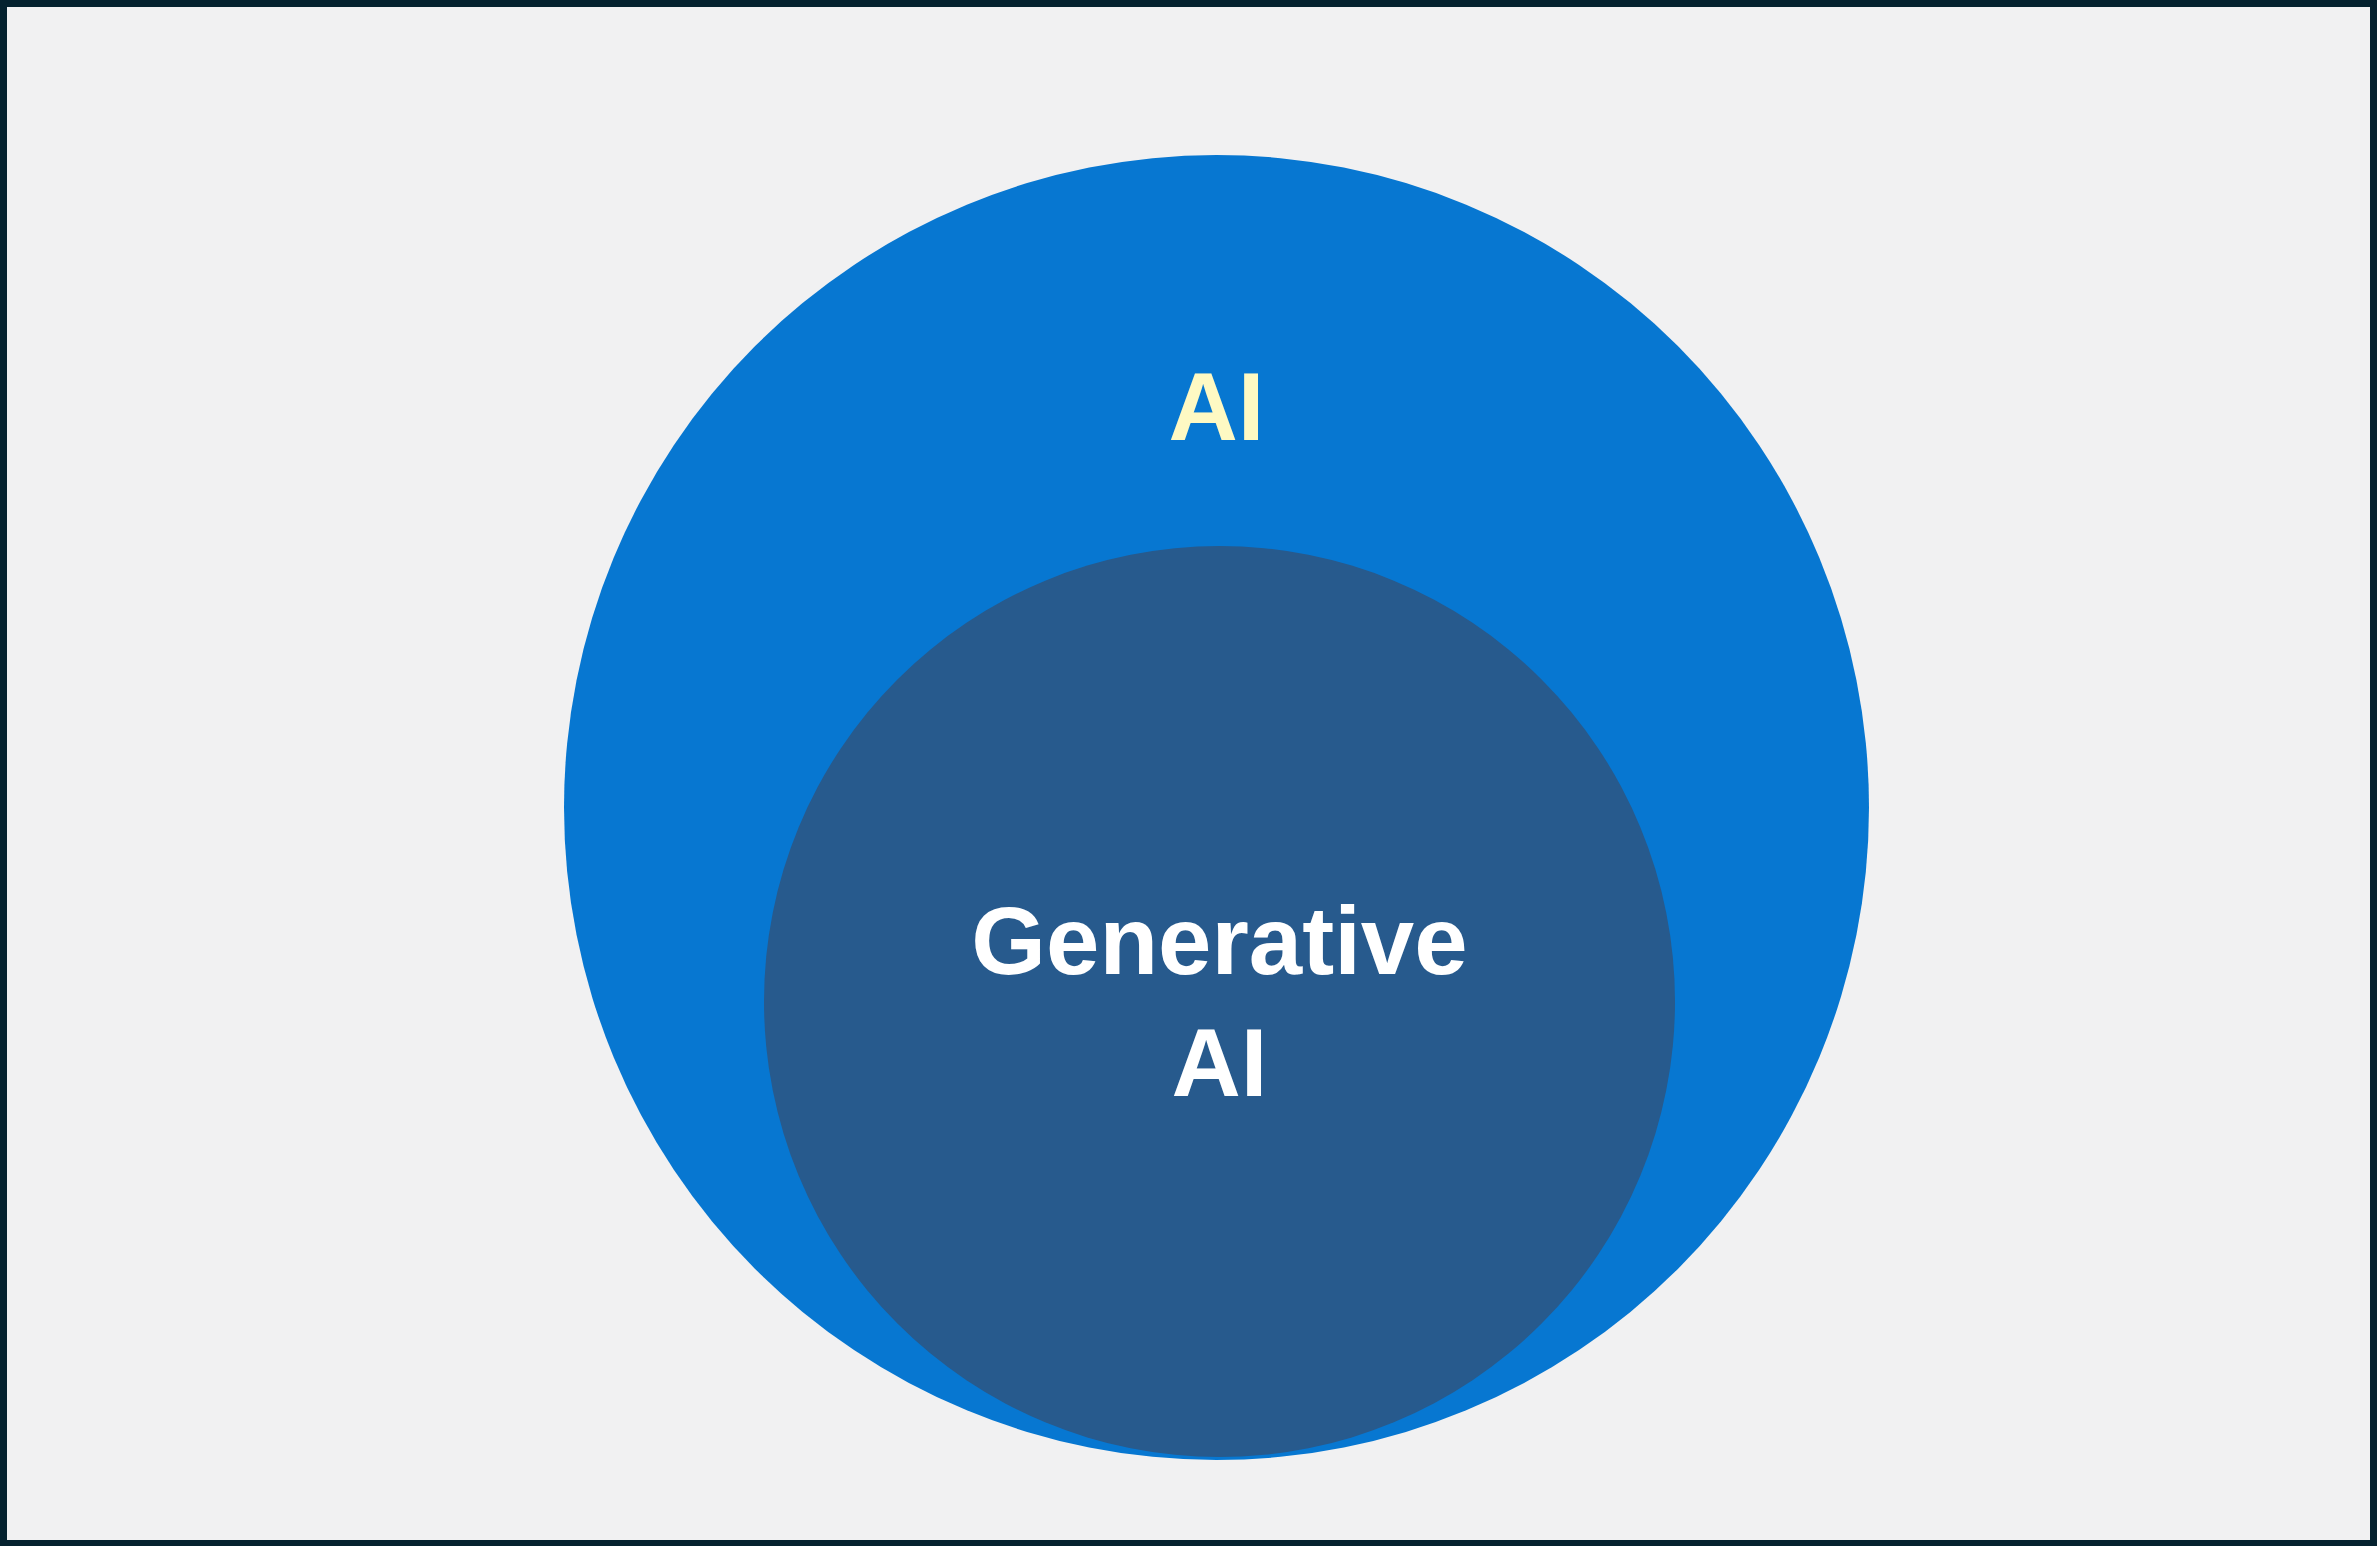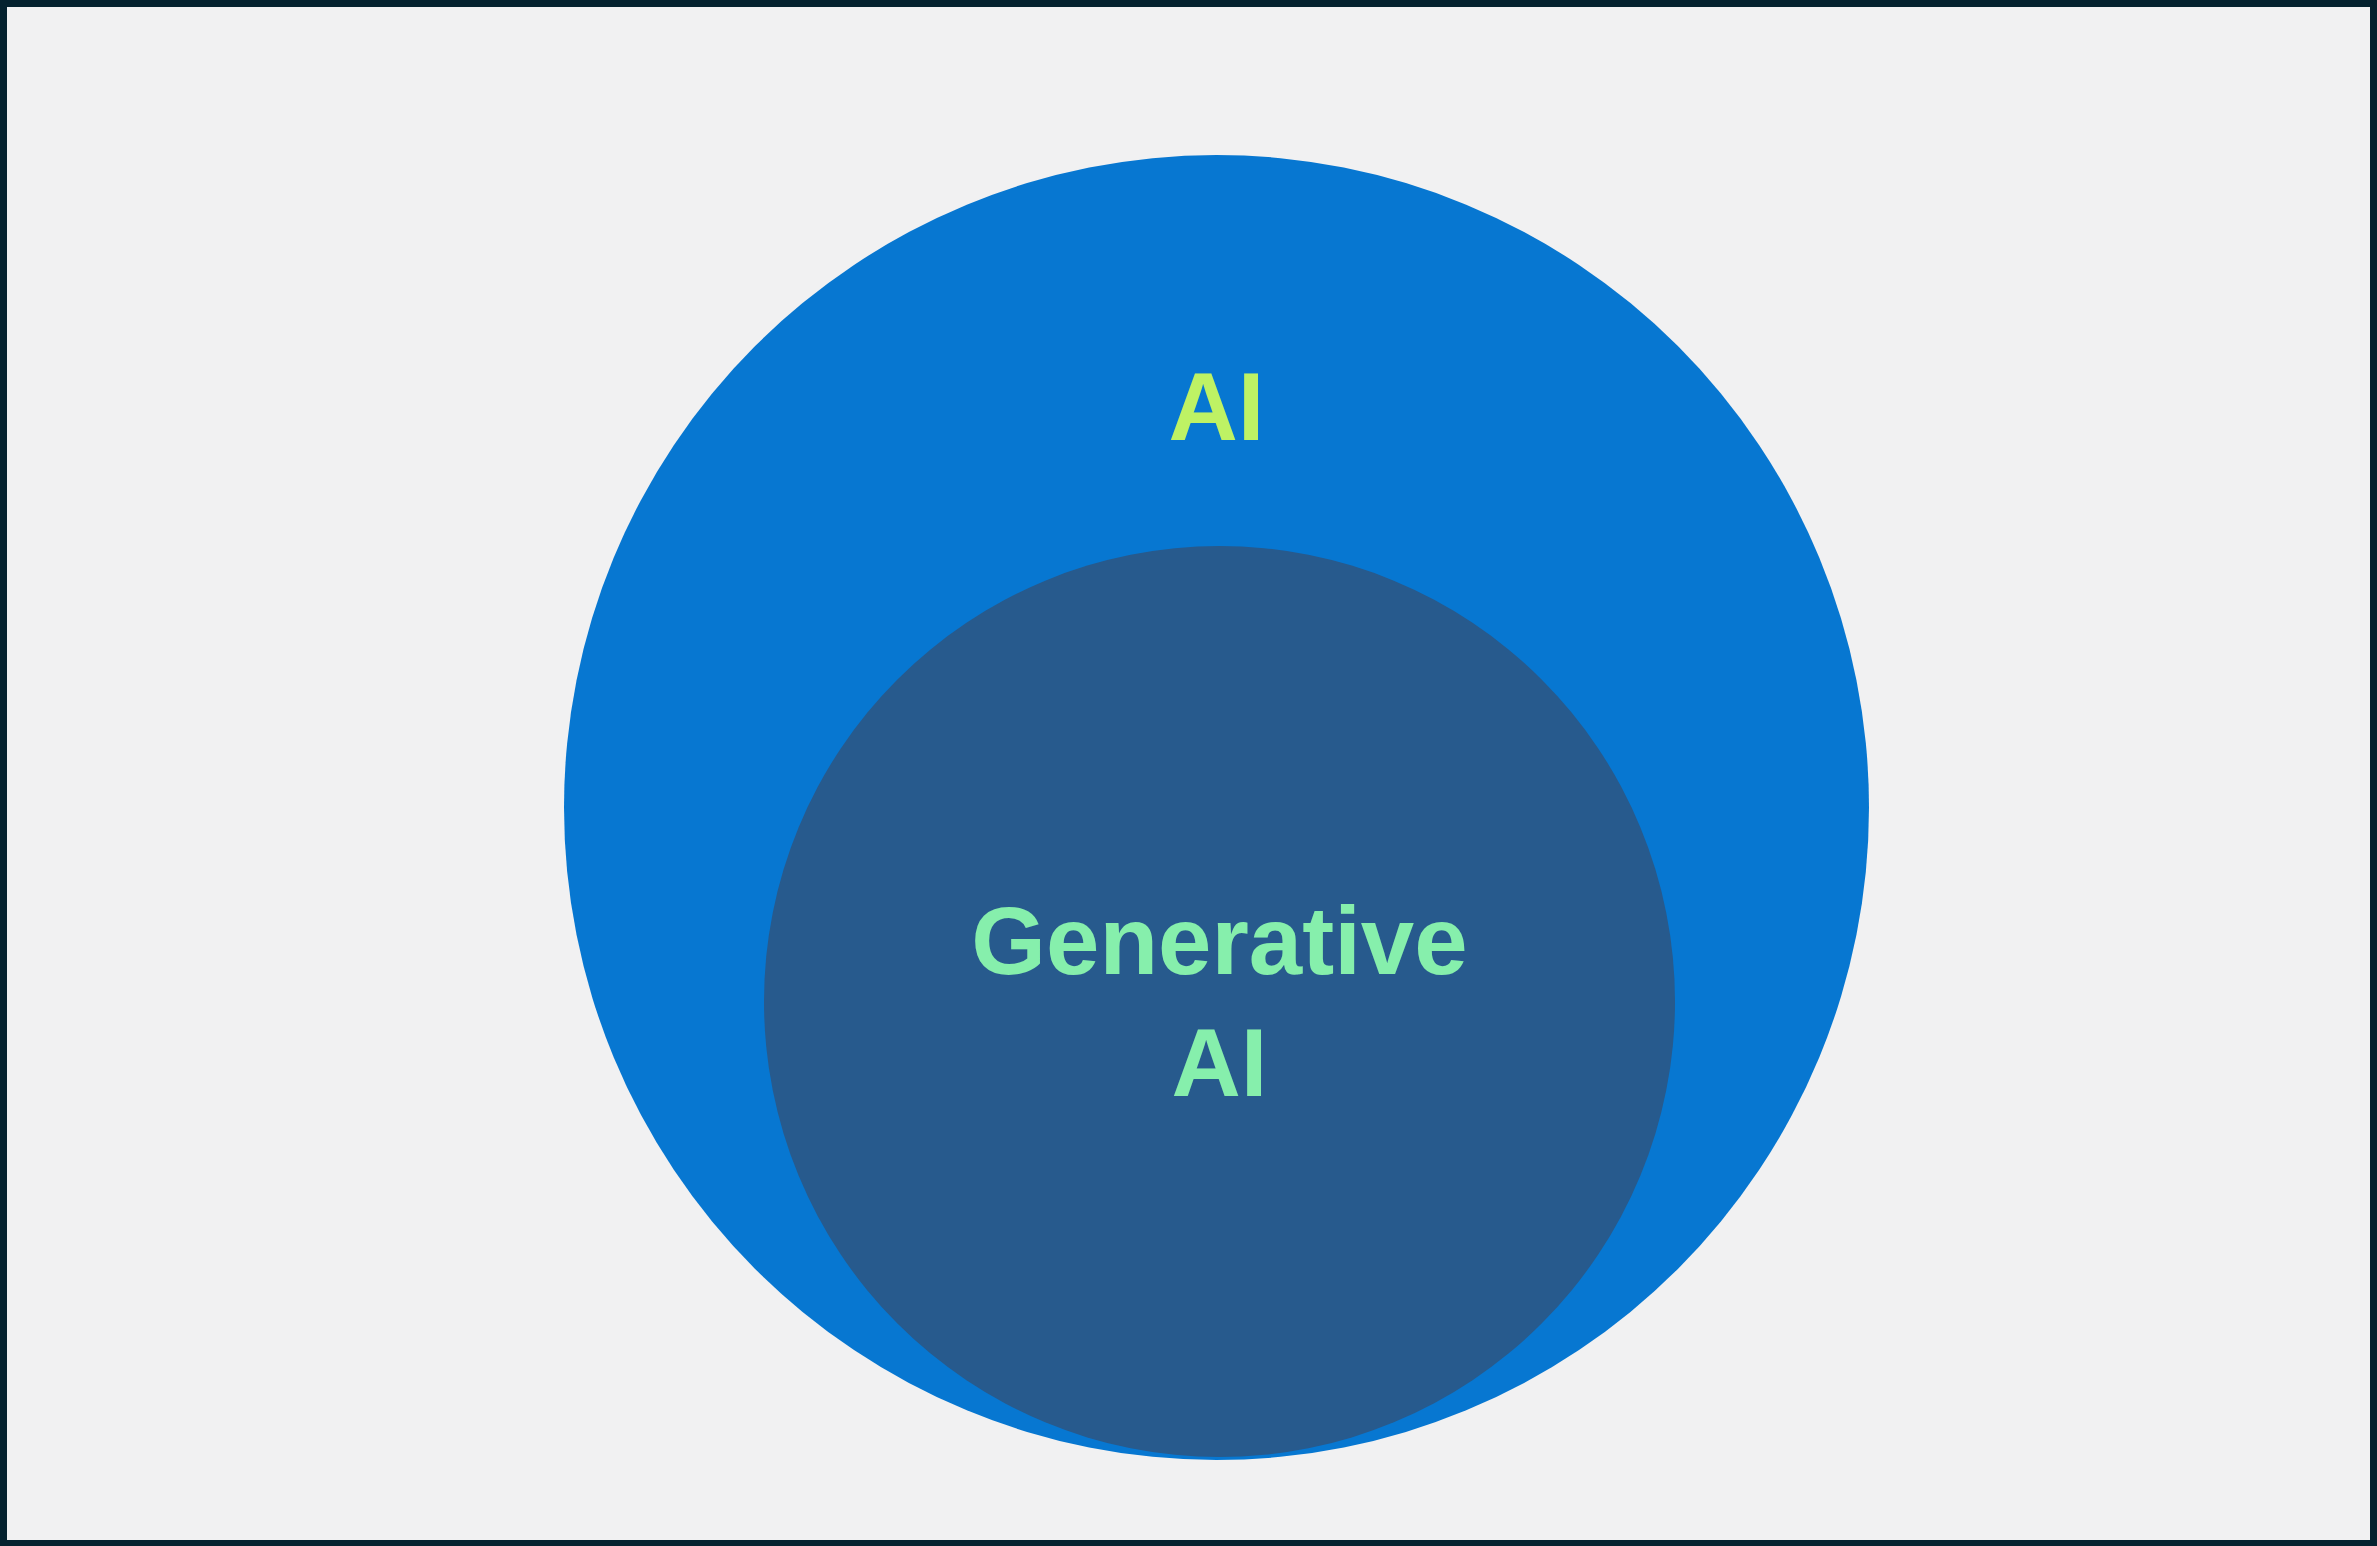--- a/index.html
+++ b/index.html
@@ -61,23 +61,23 @@
     max-width: 572px;
     margin: 0 auto;
   }
 </style>
 </head>
 <body>
 
 <div class="canvas" style="border-color: rgb(5, 34, 47);">
 
   <div class="circle outer" style="background-color: rgb(7, 119, 209);">
-    <div class="label outer-label" style="color: #bef264;">AI</div>
+    <div class="label outer-label" style="color: #fef9c3;">AI</div>
   </div>
 
   <div class="circle inner" style="background-color: rgb(39, 90, 141);">
-    <div class="label inner-label" style="color: #86efac;">
+    <div class="label inner-label" style="color: #ffffff;">
       <span class="wrap">Generative AI</span>
     </div>
   </div>
 
 </div>
 
 
 </body></html>

